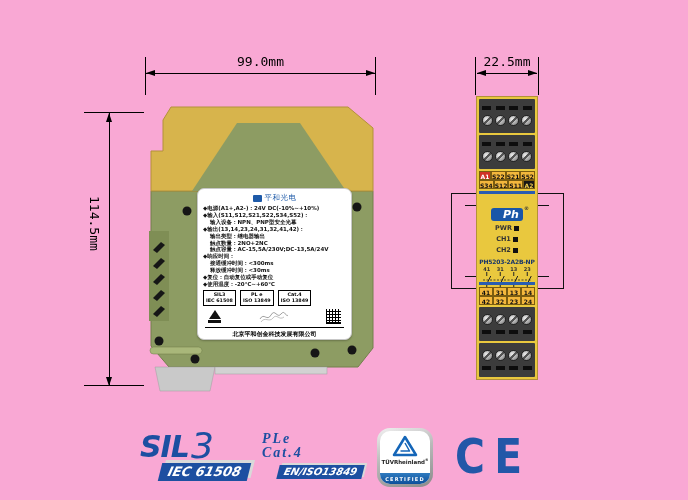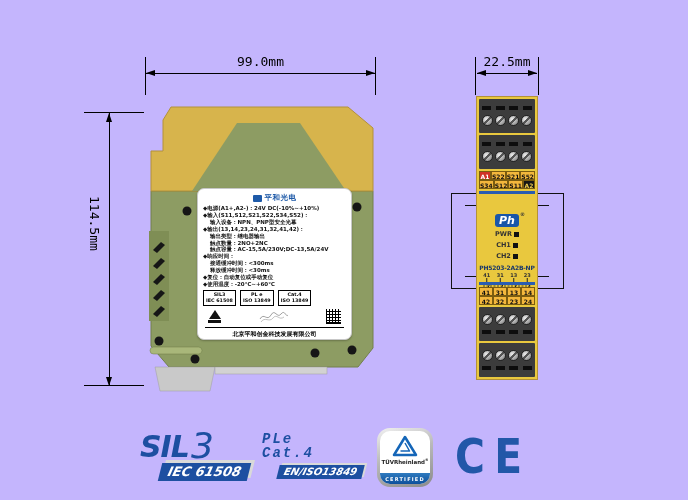--- a/index.html
+++ b/index.html
@@ -1,16 +1,16 @@
 <!DOCTYPE html>
 <html><head>
 <meta charset="utf-8">
 <style>
   html,body{margin:0;padding:0;background:#fff;}
-  .stage{position:relative;width:688px;height:500px;background:#c4b5fd;overflow:hidden;
+  .stage{position:relative;width:688px;height:500px;background:#f9a8d4;overflow:hidden;
          font-family:"DejaVu Sans",sans-serif;color:#000;}
   .abs{position:absolute;}
 
   
   .dim-label{font-family:"DejaVu Sans Mono",monospace;font-size:13px;color:#000;}
   #dimw-label{left:145px;top:54px;width:231px;text-align:center;}
   #dimw-line{left:146px;top:73px;width:229px;border-top:1px solid #000;}
   #dimw-tick-l{left:145px;top:57px;height:38px;border-left:1px solid #000;}
   #dimw-tick-r{left:375px;top:57px;height:38px;border-left:1px solid #000;}
   #dimd-label{left:472px;top:54px;width:70px;text-align:center;}
@@ -31,21 +31,21 @@
 
   
   #side-module{left:147px;top:101px;}
 
   
   #side-label{left:197px;top:188px;width:155px;height:152px;background:#fff;border:1px solid #c7c7c7;
               border-radius:7px;box-sizing:border-box;padding:4px 5px;overflow:hidden;
               box-shadow:0 1px 2px rgba(0,0,0,.25);}
   .lbl-logo-row{display:flex;align-items:center;justify-content:center;gap:3px;margin-bottom:2px;}
   .lbl-logo-icon{width:9px;height:7px;background:#1e5aa8;border-radius:1px;display:inline-block;}
-  .lbl-logo-text{font-size:7.5px;font-weight:bold;color:#1e5aa8;letter-spacing:.5px;}
+  .lbl-logo-text{font-size:7.5px;font-weight:normal;color:#1e5aa8;letter-spacing:.5px;}
   .spec{font-size:5.5px;line-height:6.9px;color:#111;font-weight:600;white-space:nowrap;}
   .spec.indent{padding-left:7px;}
   .lbl-certs{display:flex;gap:4px;margin:2.5px 0 2px;}
   .cbox{border:1px solid #000;padding:1px 2px;text-align:center;font-size:4.8px;line-height:5.6px;
         font-weight:bold;white-space:nowrap;}
   .lbl-marks{display:flex;align-items:center;justify-content:space-between;padding:0 5px;height:18px;}
   .tuv-mini{display:inline-flex;flex-direction:column;align-items:center;}
   .tuv-mini .tri{width:0;height:0;border-left:6px solid transparent;border-right:6px solid transparent;border-bottom:9px solid #111;}
   .tuv-mini .bar{width:13px;height:2.5px;background:#111;margin-top:1px;}
   .qr{width:15px;height:15px;display:inline-block;
@@ -66,23 +66,23 @@
          background:linear-gradient(135deg,transparent 42%,#555 42%,#555 58%,transparent 58%),
                     radial-gradient(circle at 35% 35%,#ececec,#949494 75%);}
   .tgrid{display:flex;flex-direction:column;}
   .trow{display:flex;}
   .tcell{flex:1;height:9px;line-height:9px;text-align:center;font-size:6px;font-weight:bold;
          background:#f3b73c;color:#111;border:0.5px solid #7a5c10;box-sizing:border-box;}
   .tcell.red{background:#d03126;color:#fff;}
   .tcell.dark{background:#161616;color:#f3cf4e;}
   .band{height:3px;background:#2a5db0;}
   .face{display:flex;flex-direction:column;align-items:center;height:84px;}
-  .ph-logo{position:relative;width:24px;height:16px;margin-top:18px;background:#1956a8;border-radius:3px;
+  .ph-logo{position:relative;width:24px;height:16px;margin-top:12px;background:#1956a8;border-radius:3px;
            color:#fff;font-weight:bold;font-style:italic;font-size:11px;display:flex;align-items:center;
-           justify-content:center;}
+           justify-content:center;padding-left:8px;}
   .ph-logo sup{position:absolute;top:-3px;right:-6px;font-size:5px;font-style:normal;color:#333;}
   .led-row{display:flex;align-items:center;justify-content:space-between;gap:2px;margin-top:3px;}
   .led-label{font-size:6.5px;font-weight:bold;color:#333;}
   .led-sq{width:5px;height:5px;background:#111;display:inline-block;}
   .model{margin-top:4px;font-size:6px;font-weight:bold;color:#17366b;white-space:nowrap;letter-spacing:-.2px;}
   .diag{width:54px;margin-top:2px;}
   .dnums{display:flex;justify-content:space-around;font-size:5px;font-weight:bold;color:#333;line-height:5px;}
 
   
   #brk-l{left:451px;top:193px;width:25px;height:94px;border:1.5px solid #111;border-right:none;}
@@ -97,21 +97,21 @@
 
   
   #badge-sil{left:140px;top:431px;width:125px;}
   .sil-top{display:flex;align-items:flex-end;color:#1d4fa1;}
   .sil-word{font-style:italic;font-weight:800;font-size:30px;line-height:28px;letter-spacing:-1px;}
   .sil-num{font-style:italic;font-weight:400;font-size:36px;line-height:30px;margin-left:2px;}
   .sil-sub{display:inline-block;margin-left:20px;margin-top:-2px;background:#1d4fa1;color:#fff;
            font-style:italic;font-weight:bold;font-size:13px;padding:1px 8px 2px;
            transform:skewX(-14deg);box-shadow:3px -3px 0 #d9d9d9;white-space:nowrap;}
   #badge-ple{left:262px;top:432px;width:110px;}
-  .ple-l1,.ple-l2{font-family:Liberation Mono, monospace;font-style:italic;font-weight:bold;
+  .ple-l1,.ple-l2{font-family:Liberation Serif, serif;font-style:italic;font-weight:bold;
                   font-size:14px;line-height:14px;color:#1d4fa1;letter-spacing:2px;}
   .ple-sub{display:inline-block;margin-left:16px;margin-top:3px;background:#1d4fa1;color:#fff;
            font-style:italic;font-weight:bold;font-size:10px;padding:1px 6px 2px;
            transform:skewX(-14deg);box-shadow:2px -2px 0 #d9d9d9;white-space:nowrap;}
   #badge-tuv{left:377px;top:428px;width:56px;height:59px;border-radius:13px;box-sizing:border-box;
              background:linear-gradient(160deg,#f2f2f2 0%,#b9b9b9 45%,#8b8b8b 100%);padding:3px;}
   .tuv-in{position:relative;width:100%;height:100%;border-radius:10px;background:#fff;overflow:hidden;
           display:flex;flex-direction:column;align-items:center;}
   .tuv-brand{font-size:5.5px;font-weight:bold;color:#222;margin-top:1px;white-space:nowrap;}
   .tuv-brand sup{font-size:3.5px;}

